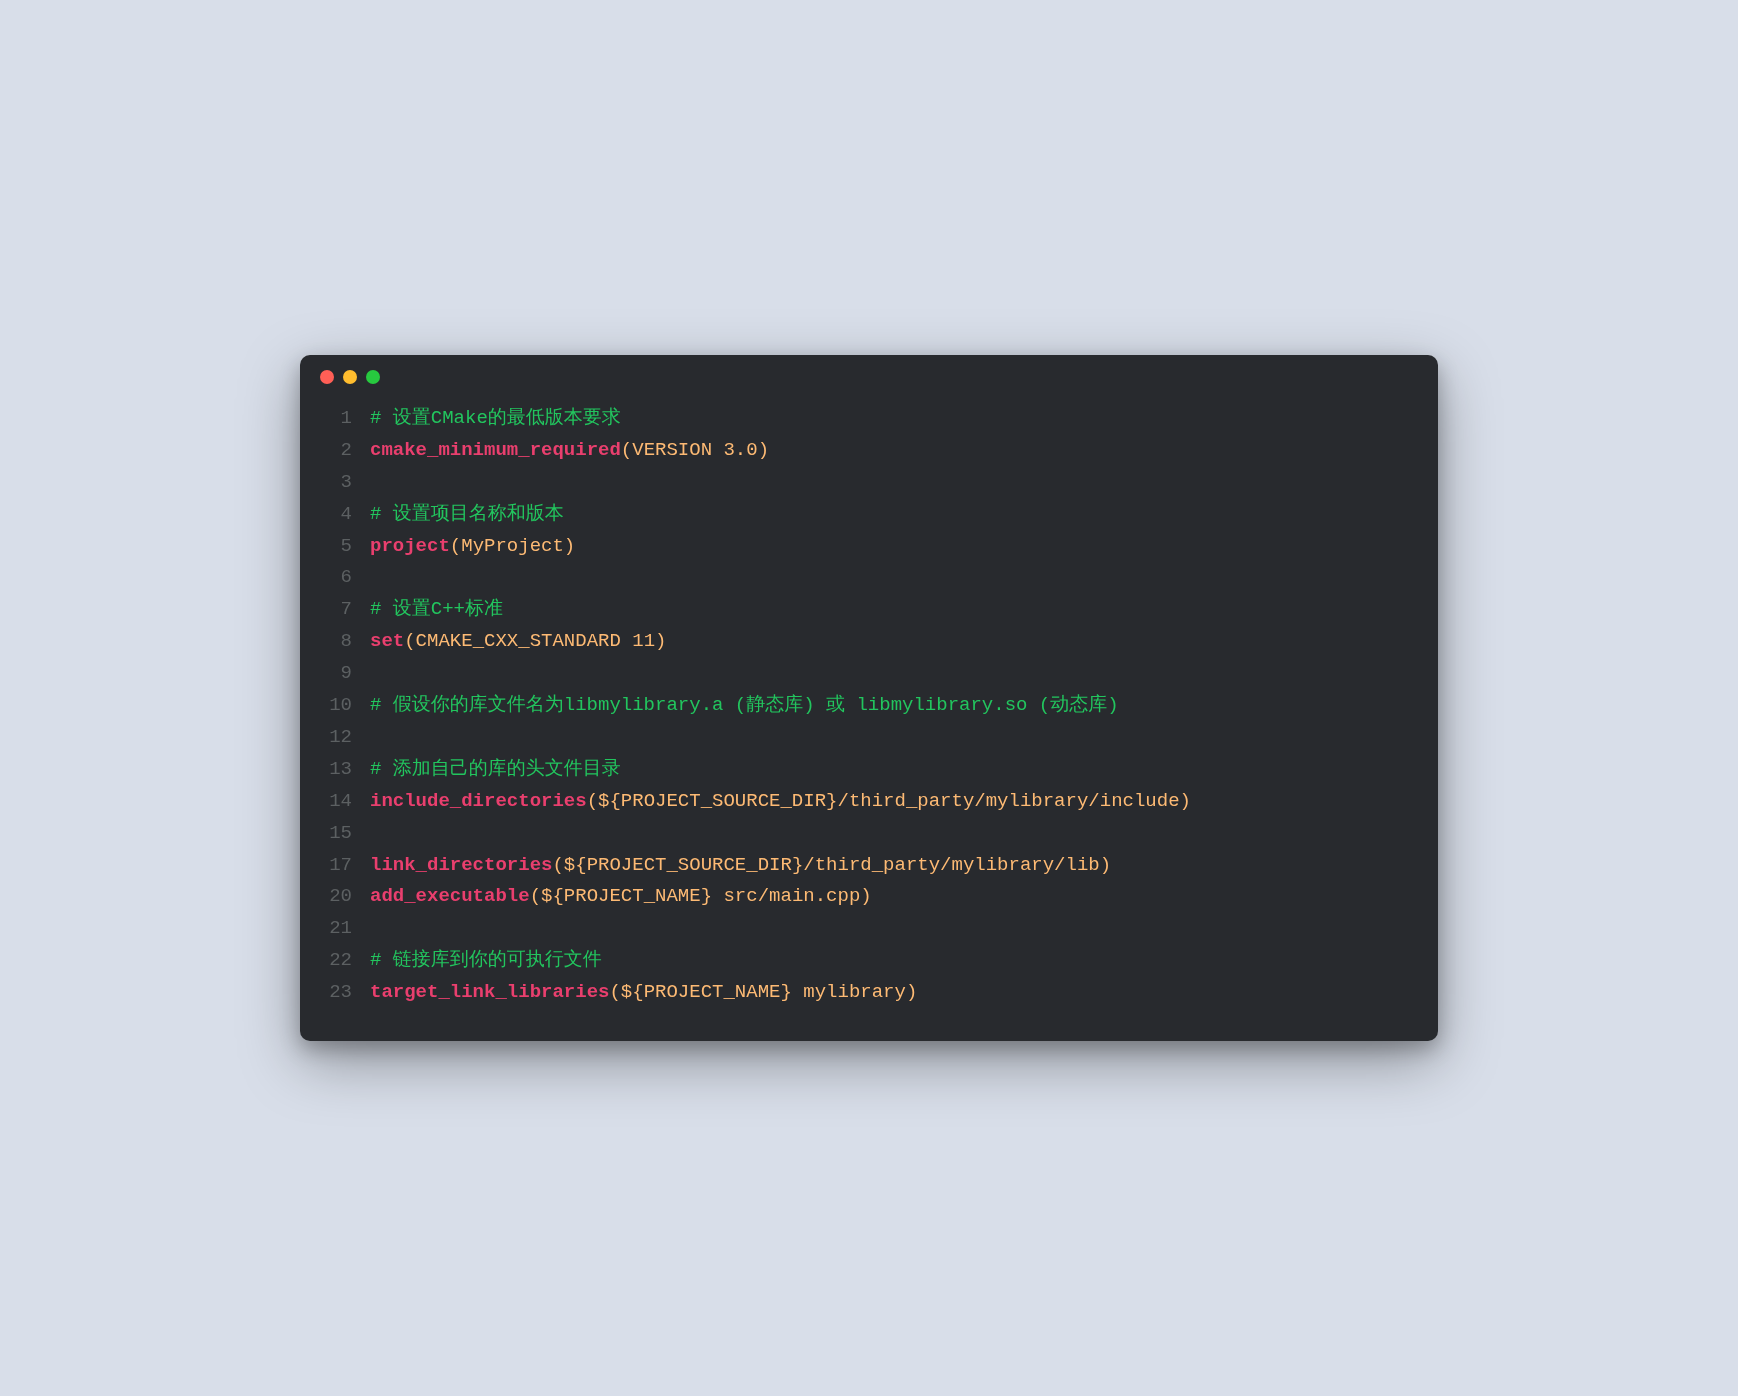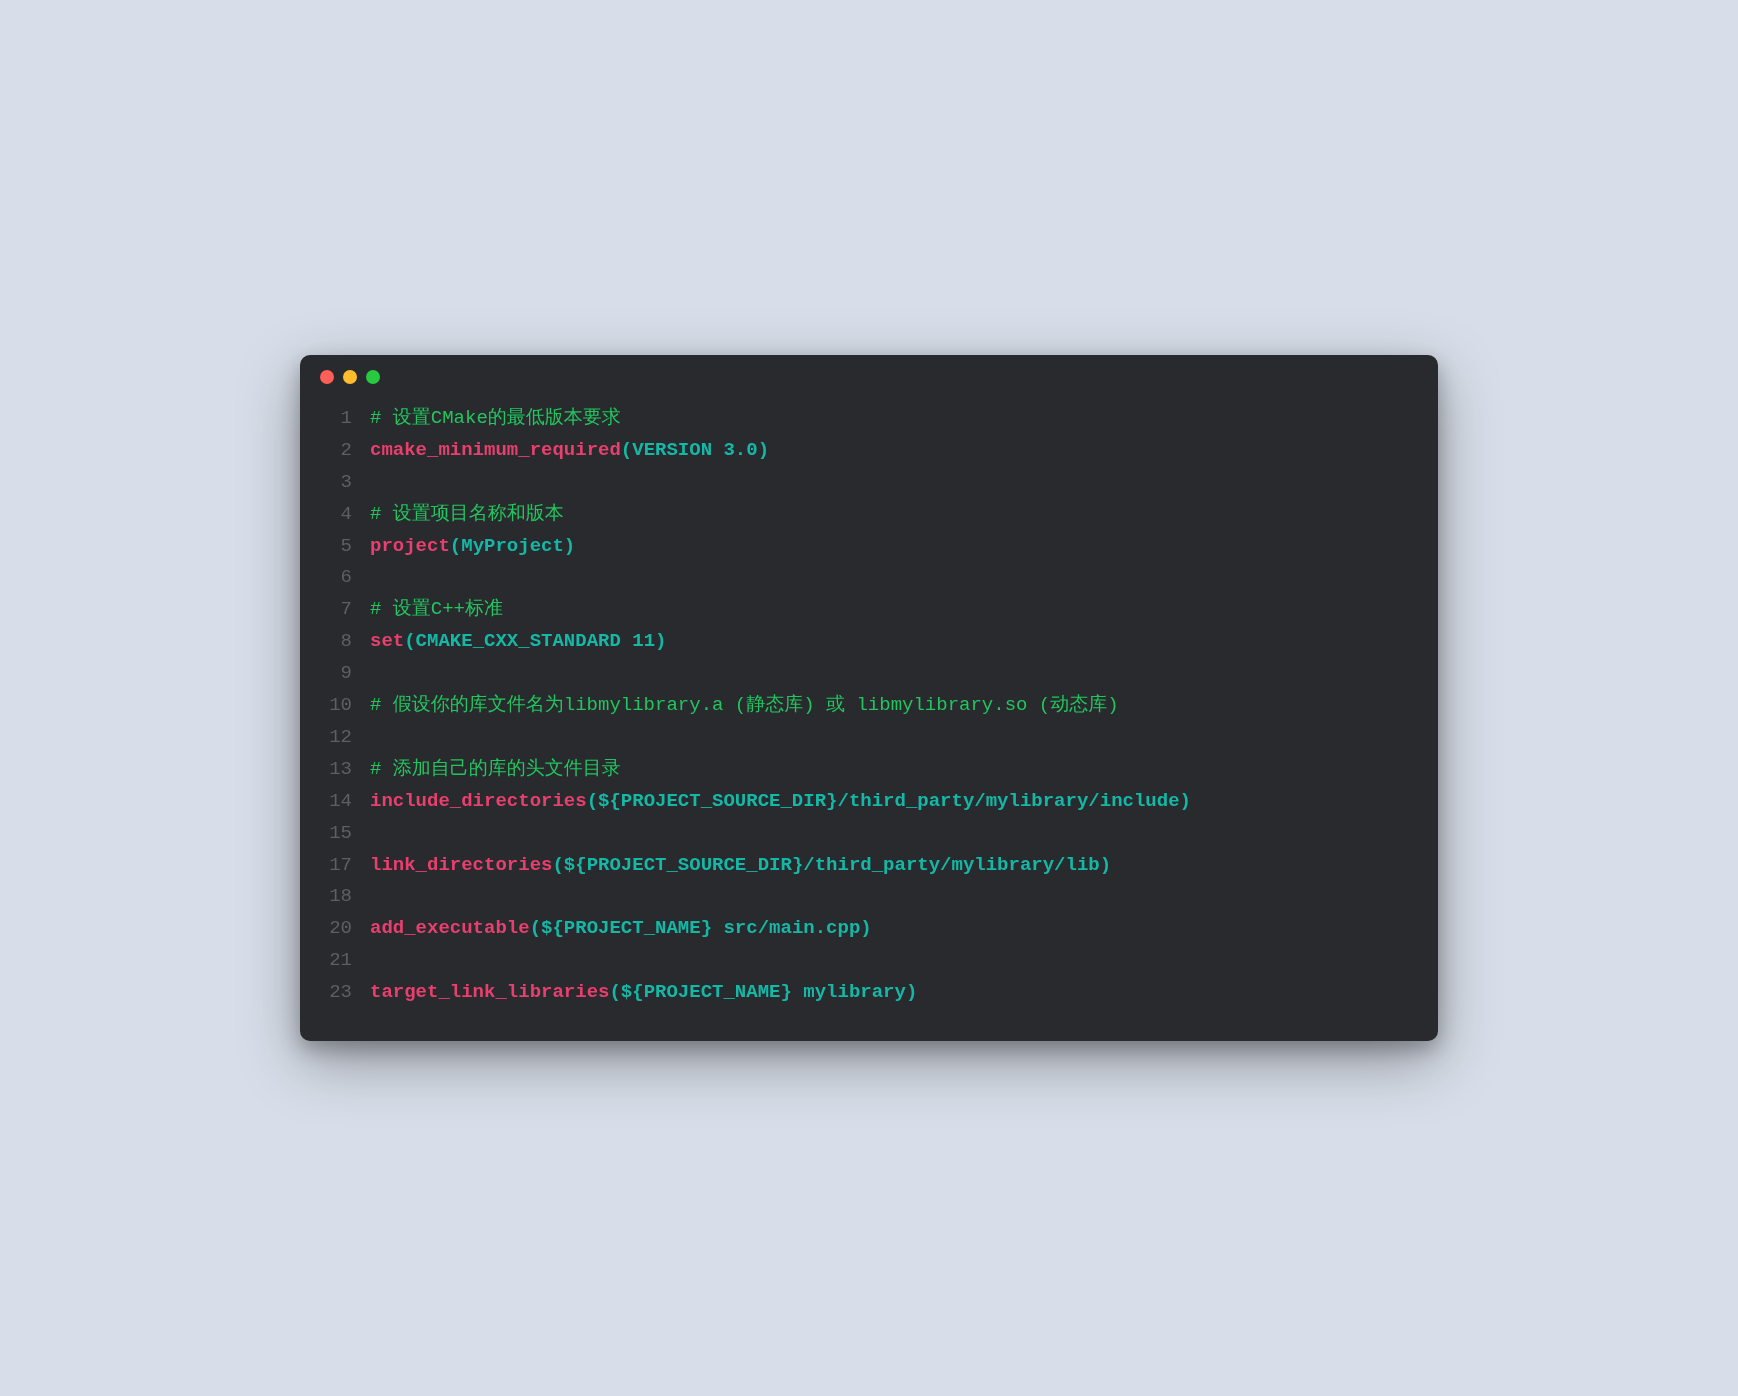--- a/index.html
+++ b/index.html
@@ -54,21 +54,21 @@
     text-align: right;
     margin-right: 18px;
     flex-shrink: 0;
     user-select: none;
   }
   .line-content {
     flex: 1;
   }
   .tok-comment { color: #22c55e; text-align: center; }
   .tok-func { color: #e93f6e; font-weight: bold; }
-  .tok-plain { color: #14b8a6; font-weight: bold; }
+  .tok-plain { color: #fdba74; }
 </style>
 </head>
 <body>
 
 <div class="terminal-window">
   <div class="titlebar">
     <div class="dot dot-red"></div>
     <div class="dot dot-yellow"></div>
     <div class="dot dot-green"></div>
   </div>
@@ -81,18 +81,18 @@
       <div class="code-line"><span class="line-number">6</span><span class="line-content"></span></div>
       <div class="code-line"><span class="line-number">7</span><span class="line-content"><span class="tok-comment"># 设置C++标准</span></span></div>
       <div class="code-line"><span class="line-number">8</span><span class="line-content"><span class="tok-func">set</span><span class="tok-plain">(CMAKE_CXX_STANDARD 11)</span></span></div>
       <div class="code-line"><span class="line-number">9</span><span class="line-content"></span></div>
       <div class="code-line"><span class="line-number">10</span><span class="line-content"><span class="tok-comment"># 假设你的库文件名为libmylibrary.a (静态库) 或 libmylibrary.so (动态库)</span></span></div>
       <div class="code-line"><span class="line-number">12</span><span class="line-content"></span></div>
       <div class="code-line"><span class="line-number">13</span><span class="line-content"><span class="tok-comment"># 添加自己的库的头文件目录</span></span></div>
       <div class="code-line"><span class="line-number">14</span><span class="line-content"><span class="tok-func">include_directories</span><span class="tok-plain">(${PROJECT_SOURCE_DIR}/third_party/mylibrary/include)</span></span></div>
       <div class="code-line"><span class="line-number">15</span><span class="line-content"></span></div>
       <div class="code-line"><span class="line-number">17</span><span class="line-content"><span class="tok-func">link_directories</span><span class="tok-plain">(${PROJECT_SOURCE_DIR}/third_party/mylibrary/lib)</span></span></div>
-      <div class="code-line"><span class="line-number">18</span><span class="line-content"></span></div>
       <div class="code-line"><span class="line-number">20</span><span class="line-content"><span class="tok-func">add_executable</span><span class="tok-plain">(${PROJECT_NAME} src/main.cpp)</span></span></div>
       <div class="code-line"><span class="line-number">21</span><span class="line-content"></span></div>
+      <div class="code-line"><span class="line-number">22</span><span class="line-content"><span class="tok-comment"># 链接库到你的可执行文件</span></span></div>
       <div class="code-line"><span class="line-number">23</span><span class="line-content"><span class="tok-func">target_link_libraries</span><span class="tok-plain">(${PROJECT_NAME} mylibrary)</span></span></div>
     </div>
 </div>
 
 </body></html>

